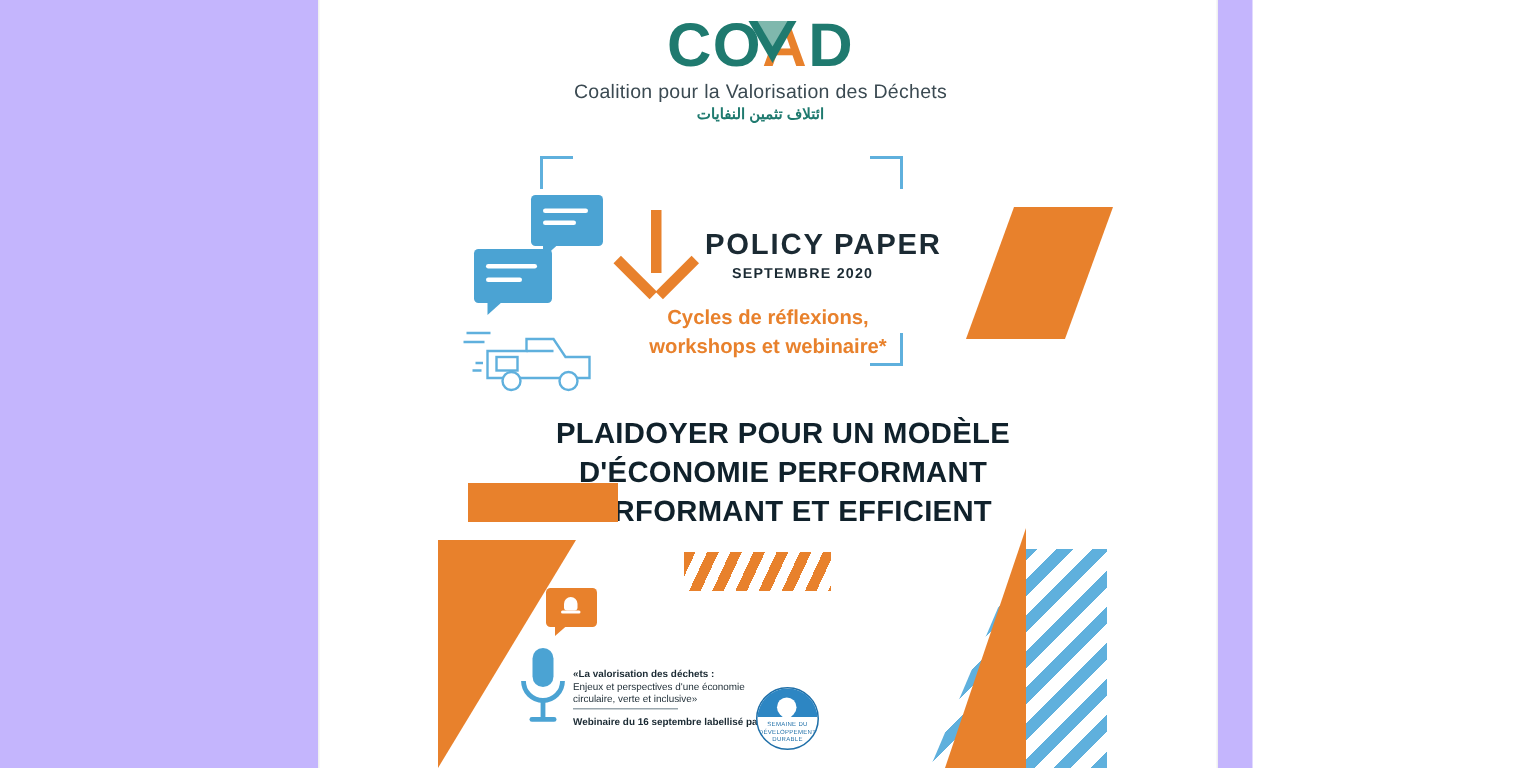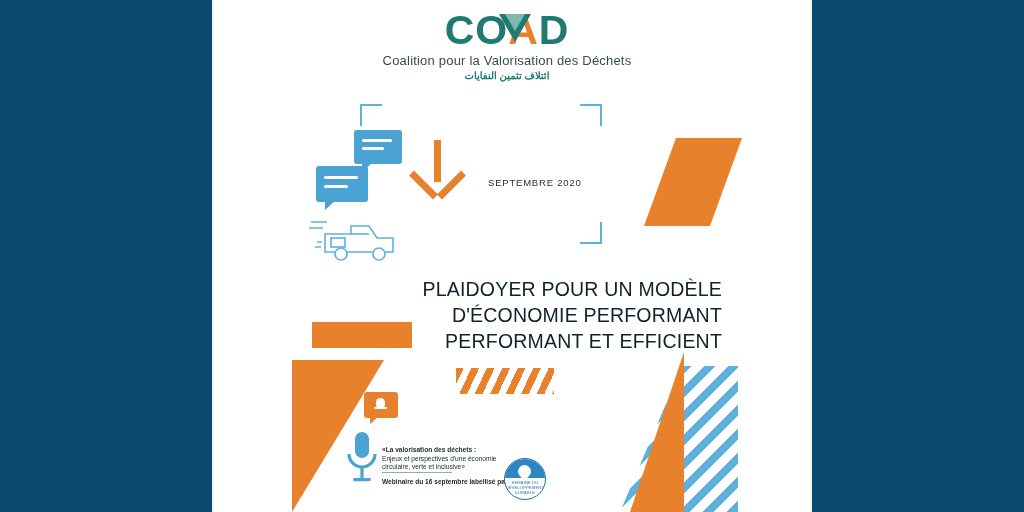--- a/index.html
+++ b/index.html
@@ -8,23 +8,23 @@
     background: #ffffff;
   }
   body {
     width: 1024px;
     height: 512px;
     overflow: hidden;
     font-family: "Liberation Sans", sans-serif;
   }
   #page {
     position: relative;
-    width: 1024px;
+    width: 835px;
     height: 512px;
-    background: #0c4a6e;
+    background: #c4b5fd;
     overflow: hidden;
   }
   
   #doc {
     position: absolute;
     left: 212px;
     top: 0;
     width: 600px;
     height: 512px;
     background: #ffffff;
@@ -212,43 +212,43 @@
     font-size: 19.5px;
     font-weight: bold;
     letter-spacing: 1.2px;
     color: #1b2a33;
   }
   .policy-date {
     position: absolute;
     left: 276px;
     top: 177px;
     font-size: 9.5px;
-    font-weight: normal;
+    font-weight: bold;
     letter-spacing: 0.8px;
     color: #1b2a33;
   }
   .cycles {
     position: absolute;
     left: 200px;
     top: 202px;
     width: 200px;
     text-align: center;
     font-size: 13.5px;
     font-weight: bold;
     line-height: 19px;
     color: #e8812c;
   }
   .main-title {
     position: absolute;
     left: 110px;
     top: 276px;
     width: 400px;
-    text-align: right;
+    text-align: center;
     font-size: 19.5px;
-    font-weight: normal;
+    font-weight: bold;
     line-height: 26px;
     letter-spacing: 0.2px;
     color: #10212b;
   }
 
   
   .caption {
     position: absolute;
     left: 170px;
     top: 446px;
@@ -406,22 +406,27 @@
         <path d="M4 14 L20 14 M2 20 L16 20"></path>
         <path d="M18 44 L18 26 L44 26 L44 18 L62 18 L70 30 L86 30 L86 44 Z"></path>
         <path d="M44 26 L62 26"></path>
         <rect x="24" y="30" width="14" height="9"></rect>
         <circle cx="34" cy="46" r="6" fill="#ffffff"></circle>
         <circle cx="72" cy="46" r="6" fill="#ffffff"></circle>
         <path d="M10 34 L15 34 M8 39 L14 39"></path>
       </g>
     </svg>
 
+    <div class="policy-title">POLICY PAPER</div>
     <div class="policy-date">SEPTEMBRE 2020</div>
 
+    <div class="cycles">
+      <div>Cycles de réflexions,</div>
+      <div>workshops et webinaire*</div>
+    </div>
 
     <div class="main-title">
       <div>PLAIDOYER POUR UN MODÈLE</div>
       <div>D'ÉCONOMIE PERFORMANT</div>
       <div>PERFORMANT ET EFFICIENT</div>
     </div>
 
     <div class="block-ml"></div>
     <div class="tri-bl"></div>
     <div class="hatch-orange"></div>

